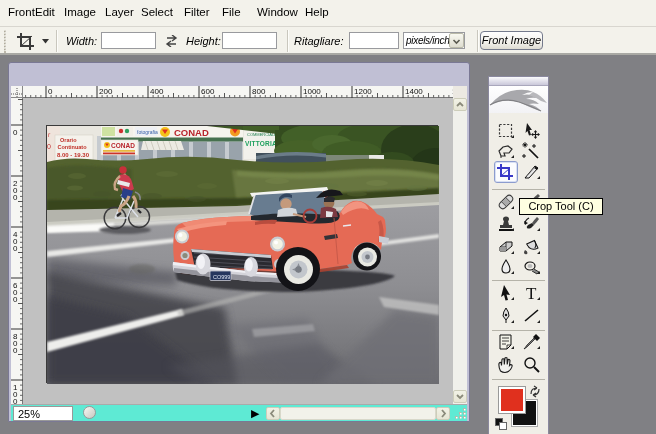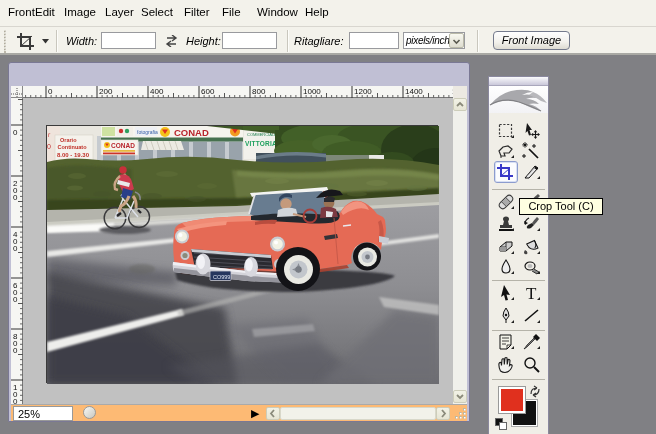--- a/index.html
+++ b/index.html
@@ -35,21 +35,21 @@
 #corner { left:0; top:0; width:12px; height:12px; background:#f6f6f3; border-right:1px solid #888; border-bottom:1px solid #888; }
 #hruler { left:12px; top:0; width:430px; height:12px; background:#f6f6f3; border-bottom:1px solid #777; }
 #vruler { left:0; top:12px; width:12px; height:306px; background:#f6f6f3; border-right:1px solid #777; }
 
 
 #canvas { left:12px; top:12px; width:430px; height:306px; background:#c1c1c1; }
 #photo { left:23px; top:27px; width:392px; height:258px; border:1px solid #3a3a3a; background:#888; }
 
 
 #vscroll { left:442px; top:12px; width:14px; height:306px; background:#f0f0eb; }
-#statusrow { left:0; top:318px; width:456px; height:17px; background:#fdba74; border-top:1px solid #aaa; font-size:11px; }
+#statusrow { left:0; top:318px; width:456px; height:17px; background:#5eead4; border-top:1px solid #aaa; font-size:11px; }
 .sbtn { position:absolute; width:14px; height:13px; border:1px solid #cdcdba; border-radius:2px;
   background:linear-gradient(180deg,#f2f2e6,#e6e5d4); color:#a0a090; font-size:8px; text-align:center; line-height:12px;}
 
 
 #toolbox { left:488px; top:76px; width:61px; height:358px; background:#f0eee7;
   border:1px solid #8a889e; border-bottom:none; }
 #tbtitle { left:0; top:0; width:59px; height:9px;
   background:linear-gradient(180deg,#fafafc 0%,#cac8da 100%); border-bottom:1px solid #a9a7bc; }
 #feather { left:0; top:9px; width:59px; height:27px; background:linear-gradient(180deg,#fff,#f2f2f5); }
 .tool { position:absolute; width:24px; height:21px; }
@@ -115,21 +115,21 @@
   <span class="lbl" style="left:294px">Ritagliare:</span>
   <div class="inp" style="left:349px;width:50px"></div>
   <div class="inp" style="left:403px;width:62px"></div>
   <span class="lbl" style="left:406px;top:8px;font-size:10px;letter-spacing:-0.3px">pixels/inch</span>
   <div class="abs" style="left:449px;top:6px;width:15px;height:15px;border:1px solid #b9b9a8;border-radius:2px;background:linear-gradient(180deg,#f8f8f0,#deddd0)">
     <svg width="13" height="13" viewBox="0 0 13 13">
         <path d="M3.5 5 l3 3 3 -3" stroke="#5a5a50" stroke-width="1.6" fill="none"></path>
       </svg>
   </div>
   <div class="vsep" style="left:477px"></div>
-  <div class="xpbtn" style="left:493px;width:77px">Front Image</div>
+  <div class="xpbtn" style="left:480px;width:63px">Front Image</div>
   <div class="abs" style="left:0;top:26px;width:656px;height:2px;background:#a9a9a4"></div>
 </div>
 
 <div id="docwin" class="abs">
   <div id="docinner" class="abs">
     <div id="corner" class="abs"><svg width="12" height="12">
           <g stroke="#555" stroke-dasharray="1,1">
             <line x1="6" y1="0" x2="6" y2="12"></line>
             <line x1="0" y1="6" x2="12" y2="6"></line>
           </g>

